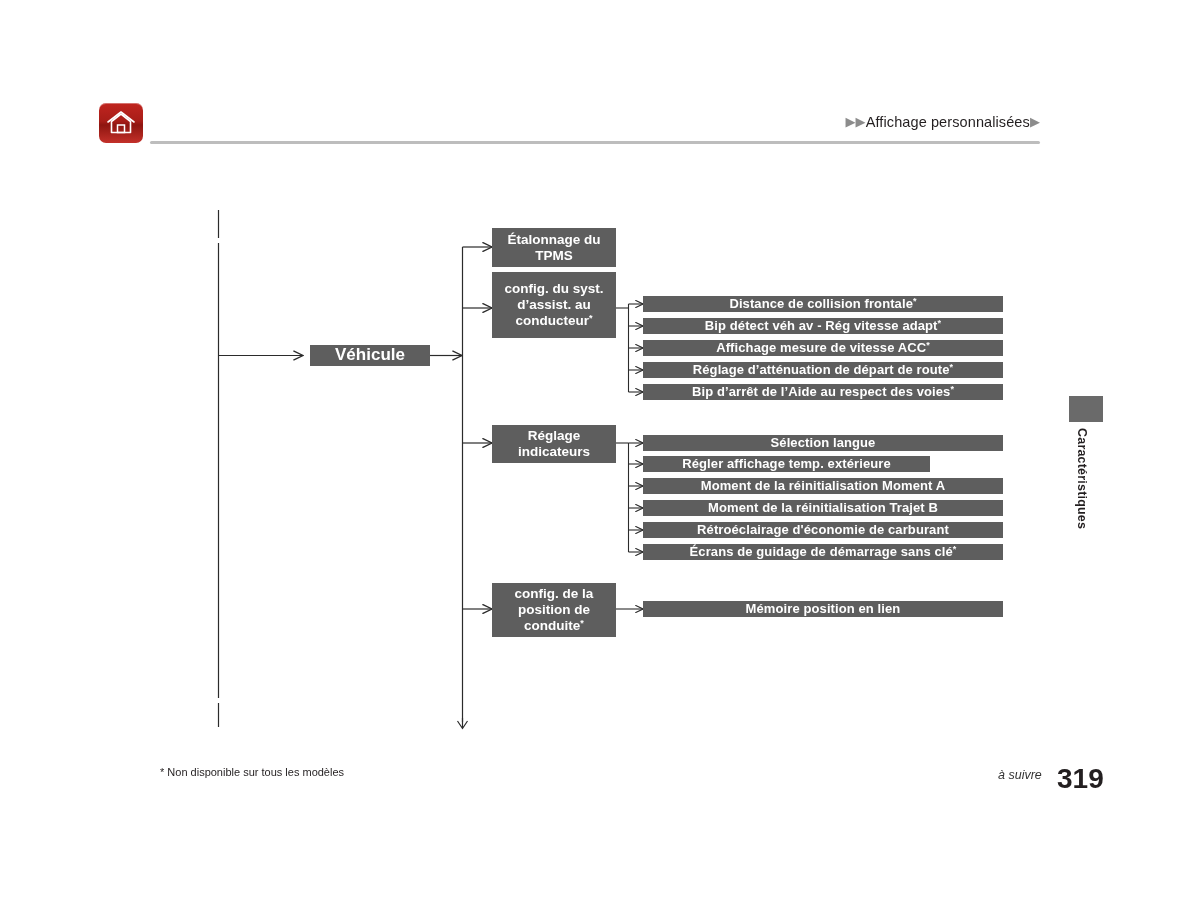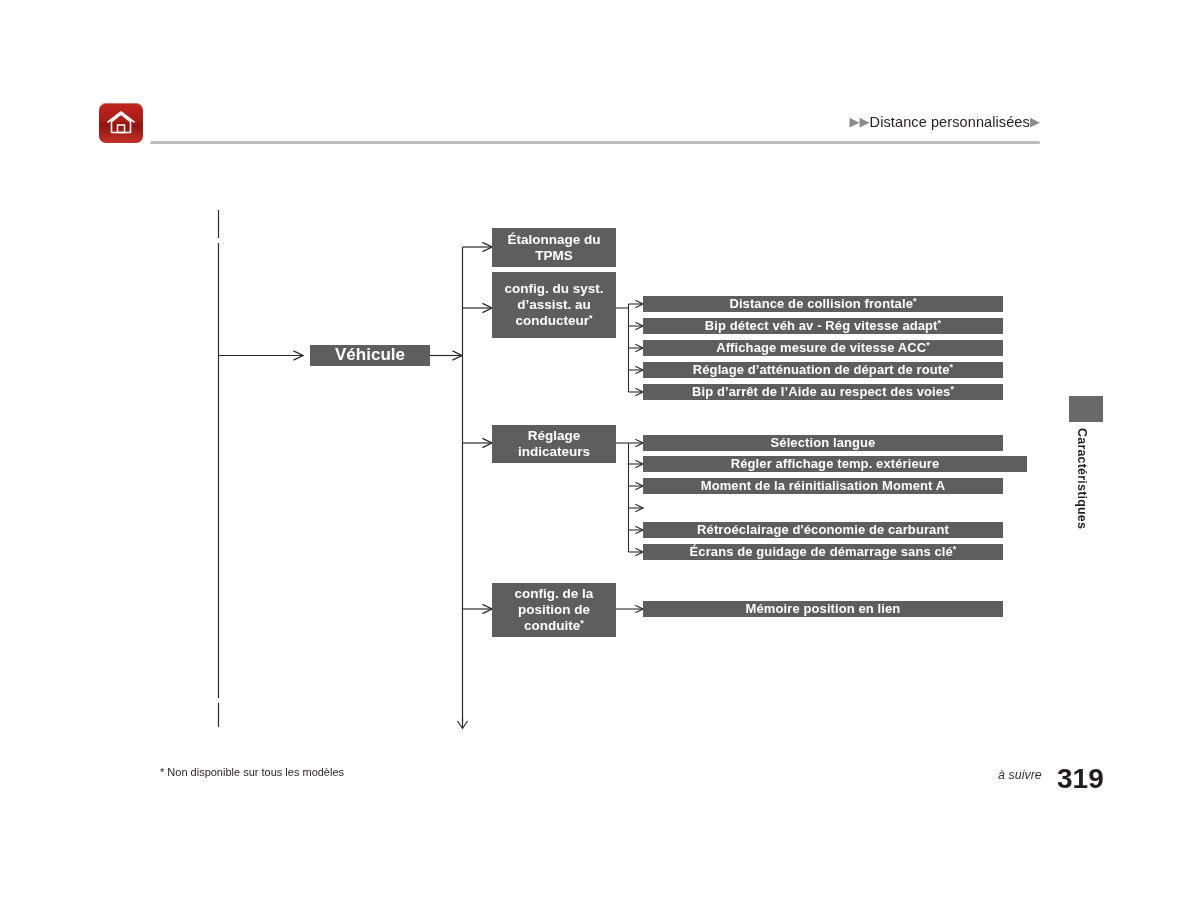--- a/index.html
+++ b/index.html
@@ -140,21 +140,21 @@
 <div id="home-icon">
   <svg width="30" height="27" viewBox="0 0 30 27" aria-hidden="true">
     <path d="M15 3 L28 13 M15 3 L2 13" fill="none" stroke="#ffffff" stroke-width="1.6" stroke-linecap="round"></path>
     <path d="M5.5 12.5 L5.5 23.5 L24.5 23.5 L24.5 12.5 L15 5 Z" fill="none" stroke="#ffffff" stroke-width="1.6" stroke-linejoin="round"></path>
     <rect x="11.5" y="16" width="7" height="7.5" fill="none" stroke="#ffffff" stroke-width="1.5"></rect>
   </svg>
 </div>
 
 <div id="header-rule"></div>
 
-<div id="header-title"><span class="tri">▶▶</span><span>Distance personnalisées</span><span class="tri">▶</span></div>
+<div id="header-title"><span class="tri">▶▶</span><span>Affichage personnalisées</span><span class="tri">▶</span></div>
 
 <div id="diagram">
 
   <svg width="1200" height="902">
     <defs>
       <marker id="ah" markerWidth="9" markerHeight="9" refX="8" refY="4.5" orient="auto">
         <path d="M0,0.6 L8,4.5 L0,8.4" fill="none" stroke="#2b2b2b" stroke-width="1.1"></path>
       </marker>
       <marker id="ahs" markerWidth="8" markerHeight="8" refX="7" refY="4" orient="auto">
         <path d="M0,0.6 L7,4 L0,7.4" fill="none" stroke="#2b2b2b" stroke-width="1"></path>
@@ -229,25 +229,28 @@
   <div class="node level3" style="left:643px; top:362px; width:360px;">
     <span><span>Réglage d’atténuation de départ de route</span><span class="ast">*</span></span>
   </div>
   <div class="node level3" style="left:643px; top:384px; width:360px;">
     <span><span>Bip d’arrêt de l’Aide au respect des voies</span><span class="ast">*</span></span>
   </div>
 
   <div class="node level3" style="left:643px; top:435px; width:360px;">
     <span>Sélection langue</span>
   </div>
-  <div class="node level3" style="left:643px; top:456px; width:384px;">
+  <div class="node level3" style="left:643px; top:456px; width:287px;">
     <span>Régler affichage temp. extérieure</span>
   </div>
   <div class="node level3" style="left:643px; top:478px; width:360px;">
     <span>Moment de la réinitialisation Moment A</span>
+  </div>
+  <div class="node level3" style="left:643px; top:500px; width:360px;">
+    <span>Moment de la réinitialisation Trajet B</span>
   </div>
   <div class="node level3" style="left:643px; top:522px; width:360px;">
     <span>Rétroéclairage d'économie de carburant</span>
   </div>
   <div class="node level3" style="left:643px; top:544px; width:360px;">
     <span><span>Écrans de guidage de démarrage sans clé</span><span class="ast">*</span></span>
   </div>
 
   <div class="node level3" style="left:643px; top:601px; width:360px;">
     <span>Mémoire position en lien</span>

